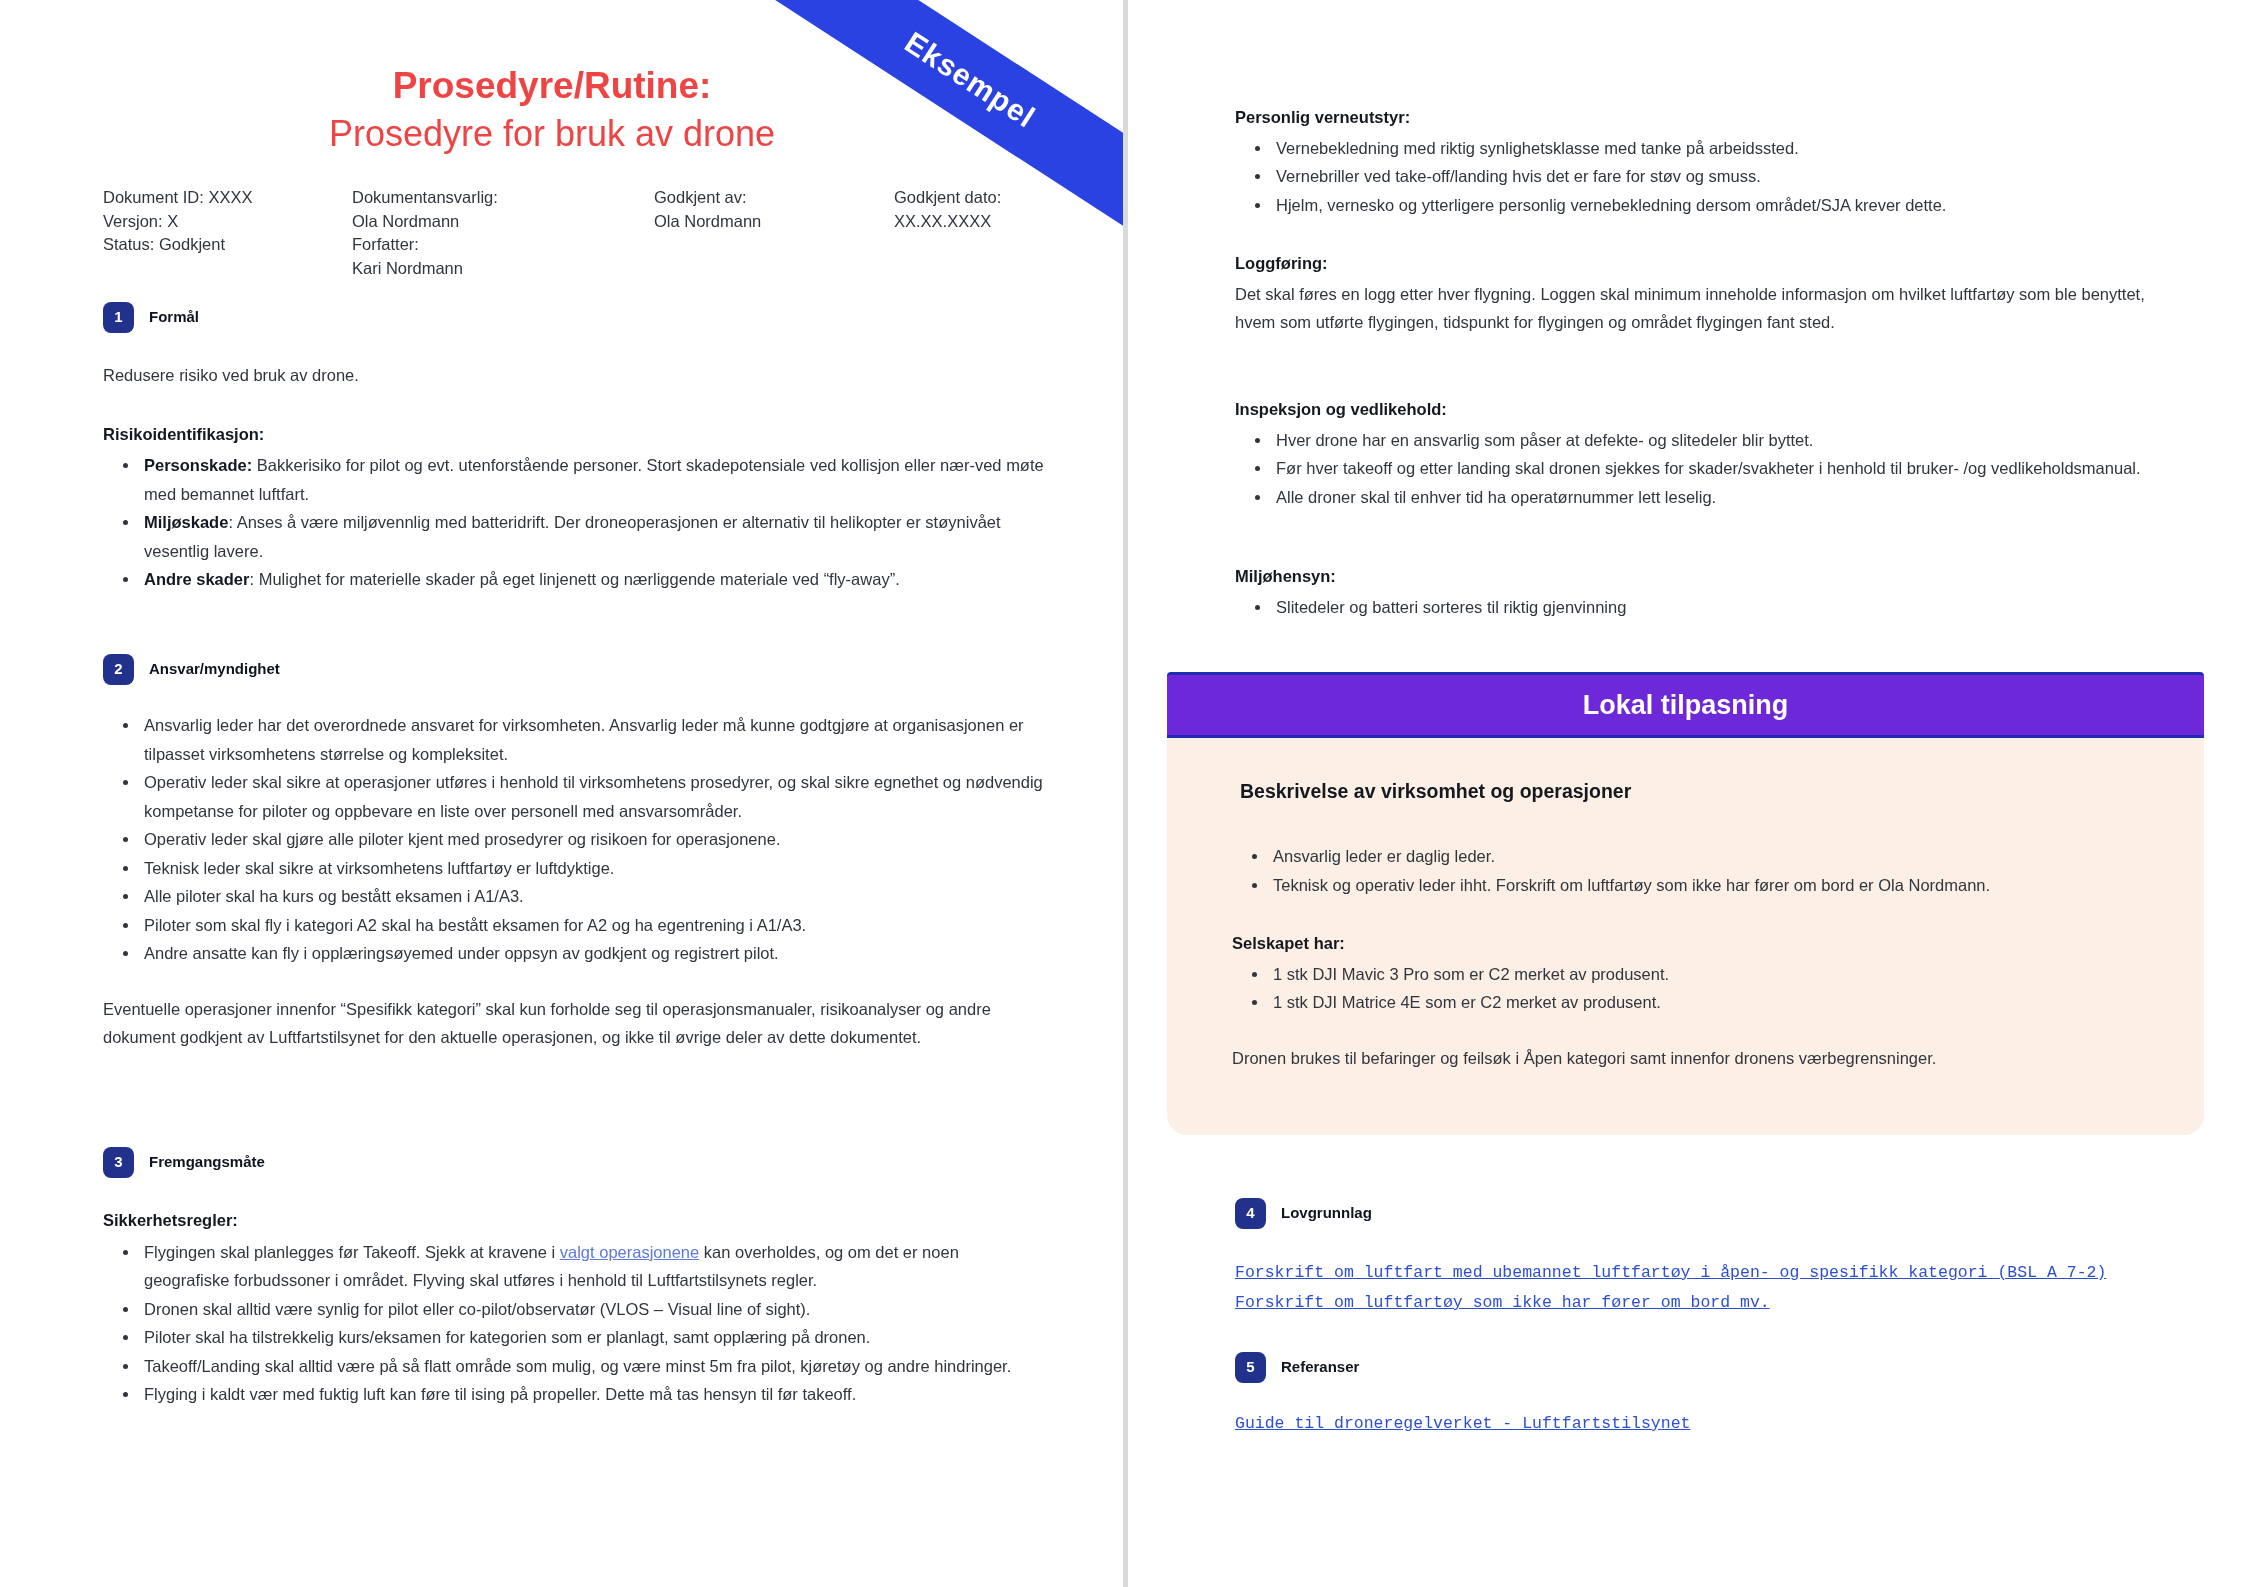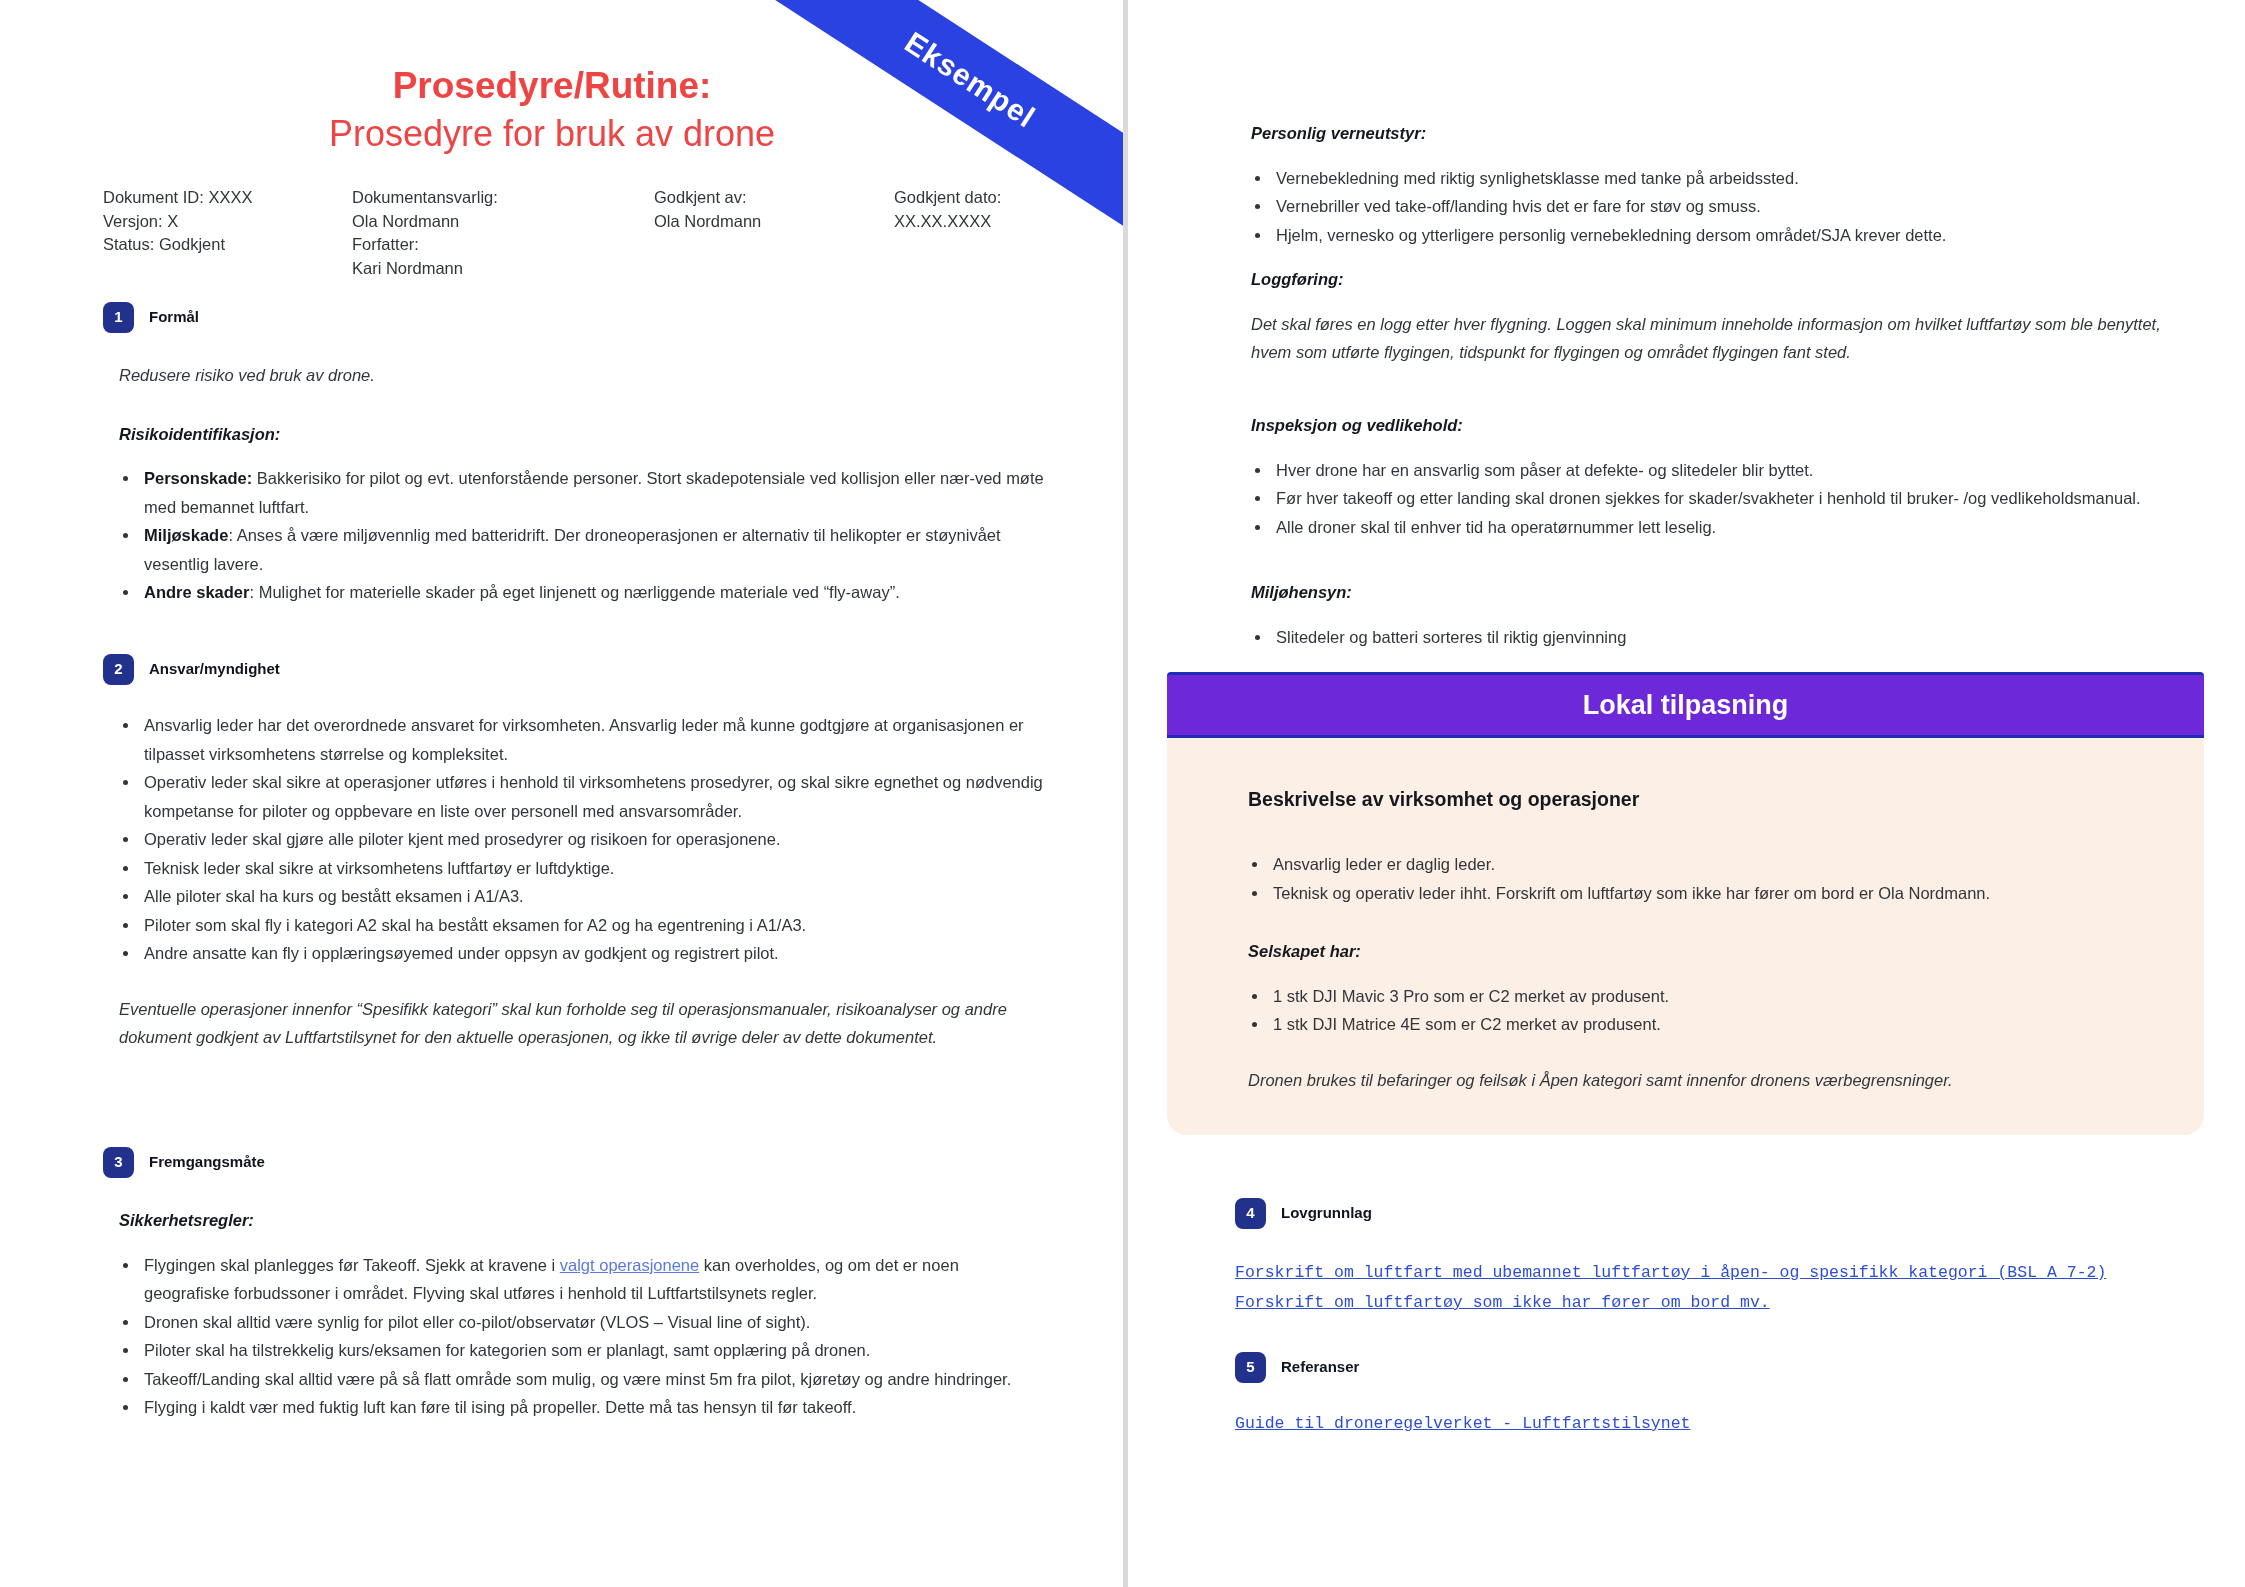--- a/index.html
+++ b/index.html
@@ -36,21 +36,21 @@
 
   .sec-head{display:flex;align-items:center;gap:15px;height:34px;}
   .badge{
     width:31px;height:31px;border-radius:8px;background:#21318c;color:#fff;
     font-weight:700;font-size:15px;display:flex;align-items:center;justify-content:center;
     flex:0 0 31px;
   }
   .sec-title{font-weight:700;font-size:15px;color:#0f1420;}
 
   .mini-head{font-weight:700;color:#14181f;}
-  p{margin:16px;font-style:italic;}
+  p{margin:0;}
   ul{margin:0;padding-left:37px;list-style:disc;}
   li{margin:0;padding-left:4px;}
   li b{color:#14181f;}
 
   .mt2{margin-top:2px;} .mt3{margin-top:3px;} .mt4{margin-top:4px;}
   .mt24{margin-top:24px;} .mt25{margin-top:25px;} .mt27{margin-top:27px;} .mt30{margin-top:30px;} .mt36{margin-top:36px;}
 
   a.link-inline{color:#5b79df;text-decoration:underline;}
   a.link-strong{color:#2d4ed3;text-decoration:underline;}
   .links-list{line-height:29px;}
@@ -66,21 +66,21 @@
   .local-wrap{position:absolute;left:39px;top:672px;width:1037px;}
   .local-bar{
     height:60px;background:#6d28d9;border-top:3px solid #1f2db2;border-bottom:3px solid #1f2db2;
     border-radius:4px 4px 0 0;display:flex;align-items:center;justify-content:center;
   }
   .local-bar span{color:#fff;font-weight:700;font-size:27px;}
   .local-body{
     height:397px;background:#fcefe5;border-radius:0 0 20px 20px;
     padding:30px 62px 0 65px;box-sizing:border-box;
   }
-  .local-body h3{margin:16px;font-size:19.5px;line-height:30px;font-weight:700;color:#14181f;}
+  .local-body h3{margin:8px;font-size:19.5px;line-height:30px;font-weight:700;color:#14181f;}
 </style>
 </head>
 <body>
 
 <section class="page page-left">
 
   <div class="ribbon">
     <span>Eksempel</span>
   </div>
 

